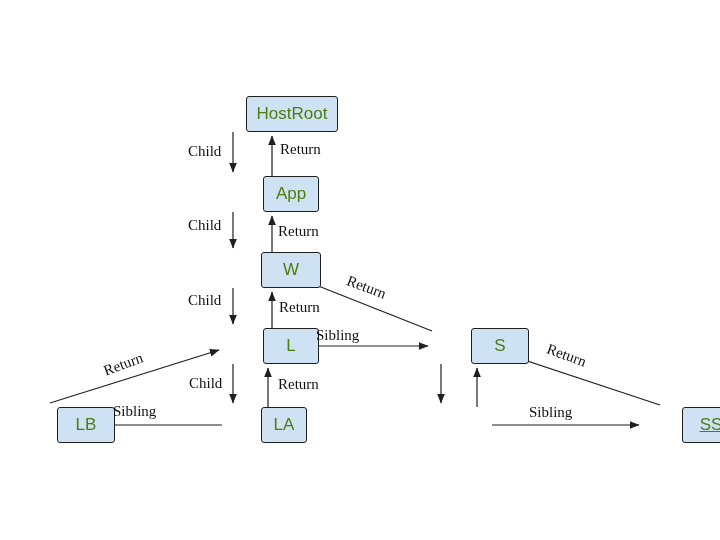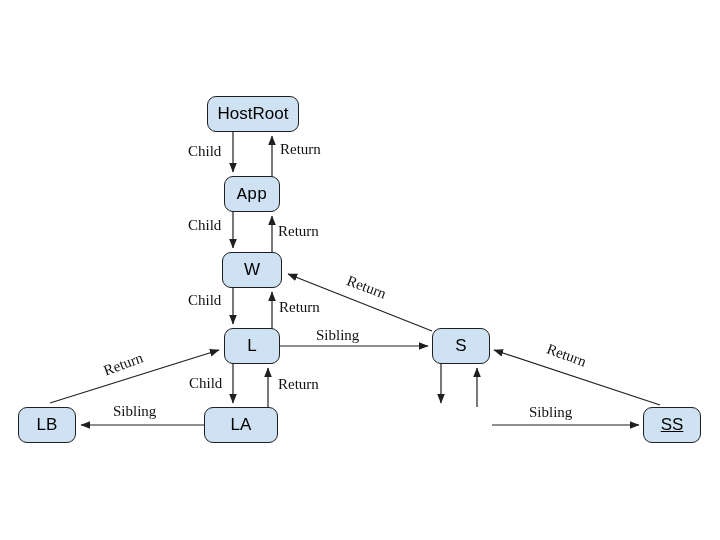--- a/index.html
+++ b/index.html
@@ -14,42 +14,43 @@
   .edges-svg {
     position: absolute;
     left: 0; top: 0;
     width: 720px; height: 540px;
   }
   .node {
     position: absolute;
     box-sizing: border-box;
     background: #cfe2f3;
     border: 1.4px solid #1f1f1f;
-    border-radius: 9px;
+    border-radius: 3px;
     display: flex;
     align-items: center;
     justify-content: center;
     font-size: 17px;
-    color: #000000;
+    color: #4d7c0f;
+    margin-left: 39px;
   }
   .edge-label {
     position: absolute;
     font-family: "Liberation Serif", "DejaVu Serif", serif;
     font-size: 15px;
     color: #111111;
     white-space: nowrap;
     line-height: 17px;
   }
   
   #n-hostroot { left: 207px; top:  96px; width: 92px; height: 36px; }
-  #n-app      { left: 224px; top: 176px; width: 56px; height: 36px; font-family: Liberation Mono, monospace; }
+  #n-app      { left: 224px; top: 176px; width: 56px; height: 36px; }
   #n-w        { left: 222px; top: 252px; width: 60px; height: 36px; }
   #n-l        { left: 224px; top: 328px; width: 56px; height: 36px; }
   #n-s        { left: 432px; top: 328px; width: 58px; height: 36px; }
-  #n-la       { left: 204px; top: 407px; width: 74px; height: 36px; }
+  #n-la       { left: 222px; top: 407px; width: 46px; height: 36px; }
   #n-lb       { left:  18px; top: 407px; width: 58px; height: 36px; }
   #n-sb       { left: 432px; top: 407px; width: 60px; height: 36px; }
   #n-ss       { left: 643px; top: 407px; width: 58px; height: 36px; text-decoration: underline; }
   
   #el-0  { left: 188px; top: 143px; }
   #el-1  { left: 280px; top: 141px; }
   #el-2  { left: 188px; top: 217px; }
   #el-3  { left: 278px; top: 223px; }
   #el-4  { left: 188px; top: 292px; }
   #el-5  { left: 279px; top: 299px; }

